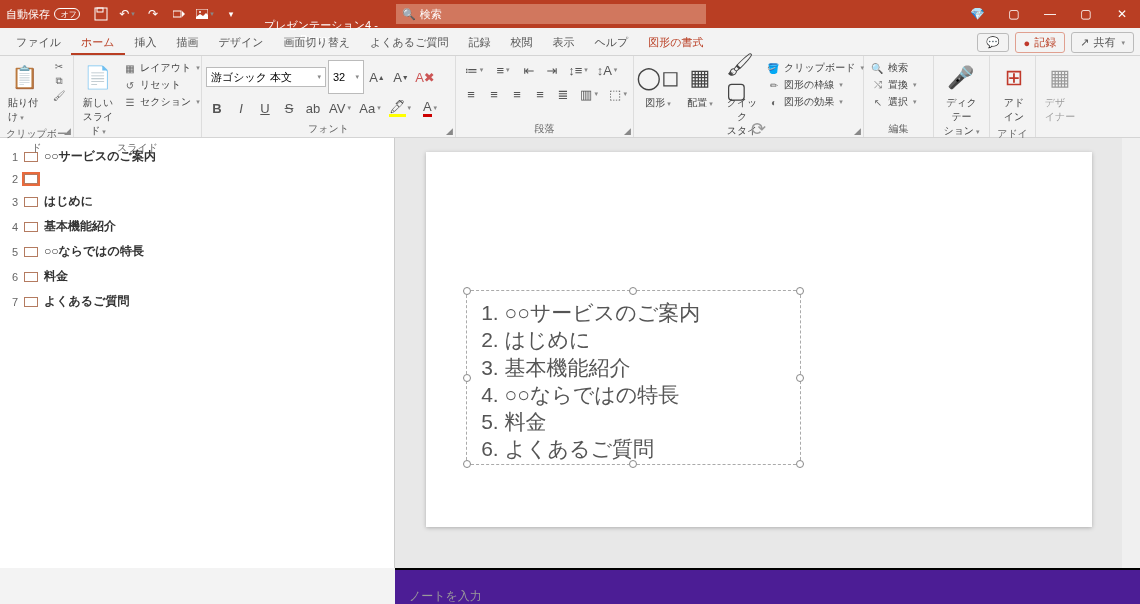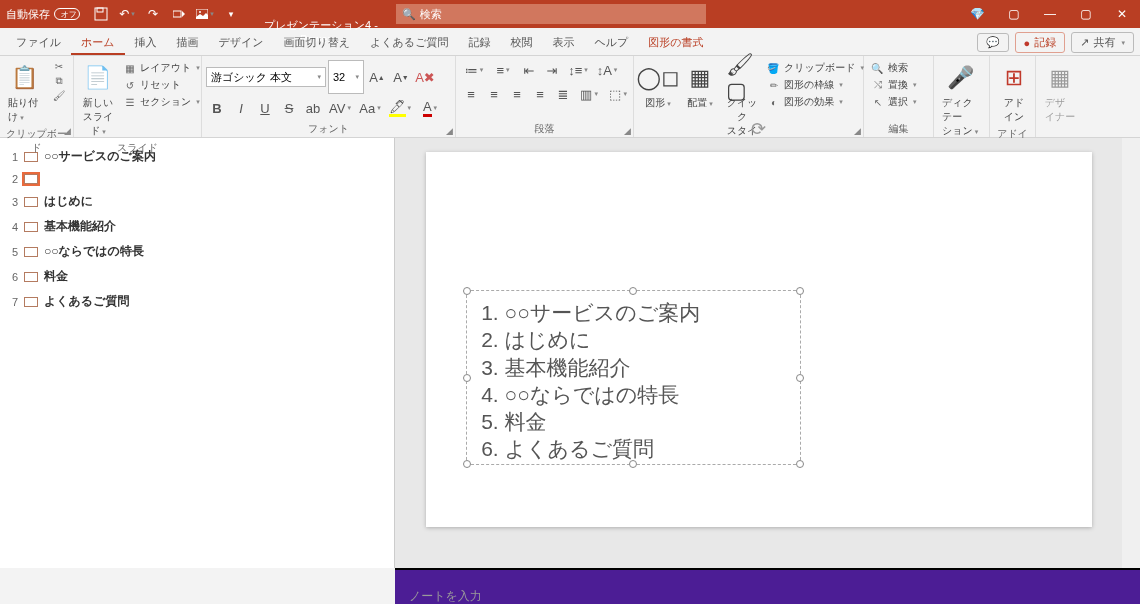--- a/index.html
+++ b/index.html
@@ -318,21 +318,21 @@
           </div>
     </div>
       </div>
     <div class="label">編集</div>
   </div>
 
   <div class="group" style="width:56px">
     <div class="controls">
         <div class="big-btn">
           <div class="icon" style="color:#3b7dd8">🎤</div>
-          <div style="white-space:pre-line;text-align:left"><span>ディクテー
+          <div style="white-space:pre-line;text-align:center"><span>ディクテー
 ション</span><span class="dd-caret">▾</span></div>
         </div>
       </div>
     <div class="label">音声</div>
   </div>
 
   <div class="group" style="width:46px">
     <div class="controls">
         <div class="big-btn">
           <div class="icon" style="color:#c0392b">⊞</div>

